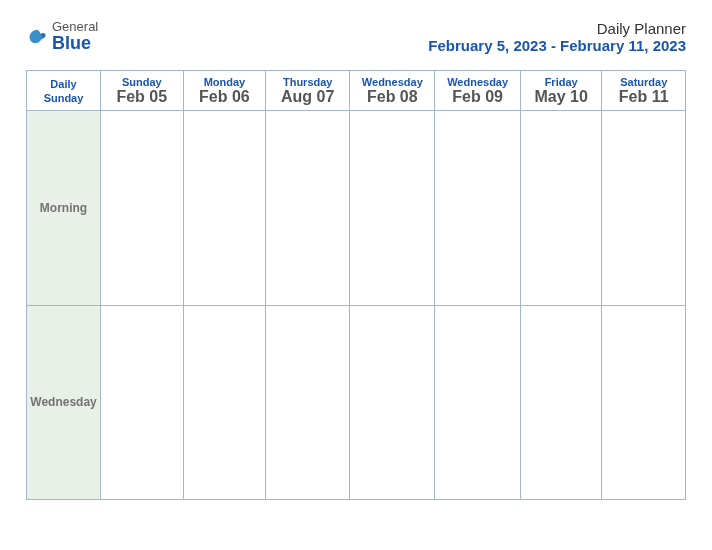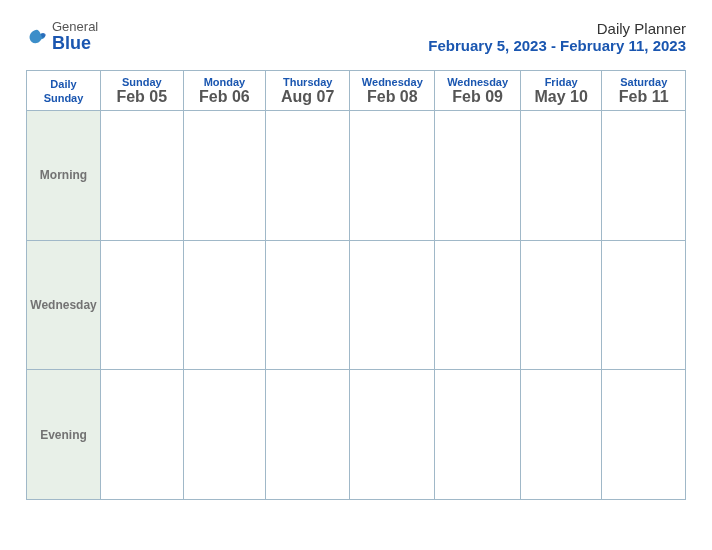--- a/index.html
+++ b/index.html
@@ -190,25 +190,15 @@
       <tr>
         <td class="row-label">Wednesday</td>
         <td class="day-cell"></td>
         <td class="day-cell"></td>
         <td class="day-cell"></td>
         <td class="day-cell"></td>
         <td class="day-cell"></td>
         <td class="day-cell"></td>
         <td class="day-cell"></td>
       </tr>
-      <tr>
-        <td class="row-label">Evening</td>
-        <td class="day-cell"></td>
-        <td class="day-cell"></td>
-        <td class="day-cell"></td>
-        <td class="day-cell"></td>
-        <td class="day-cell"></td>
-        <td class="day-cell"></td>
-        <td class="day-cell"></td>
-      </tr>
     </tbody>
   </table>
 </div>
 
 </body></html>

